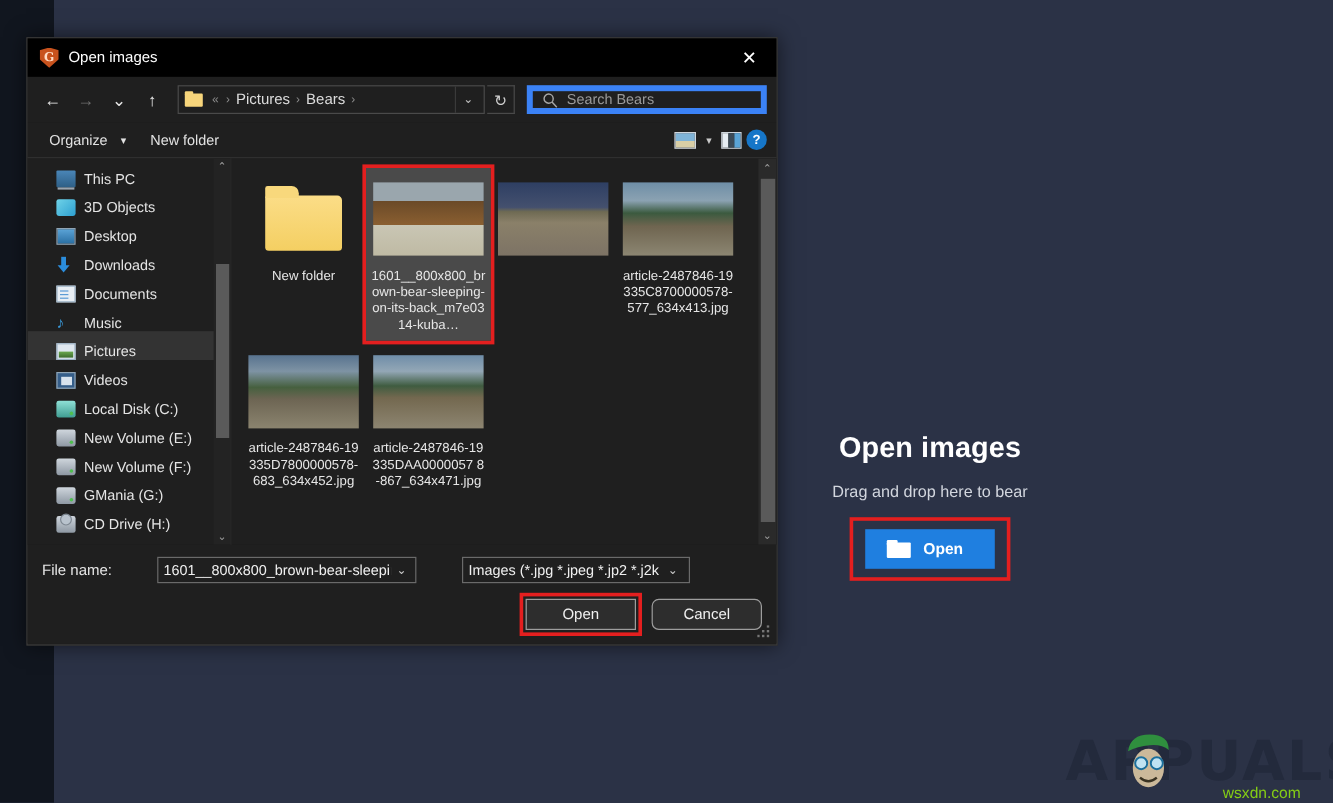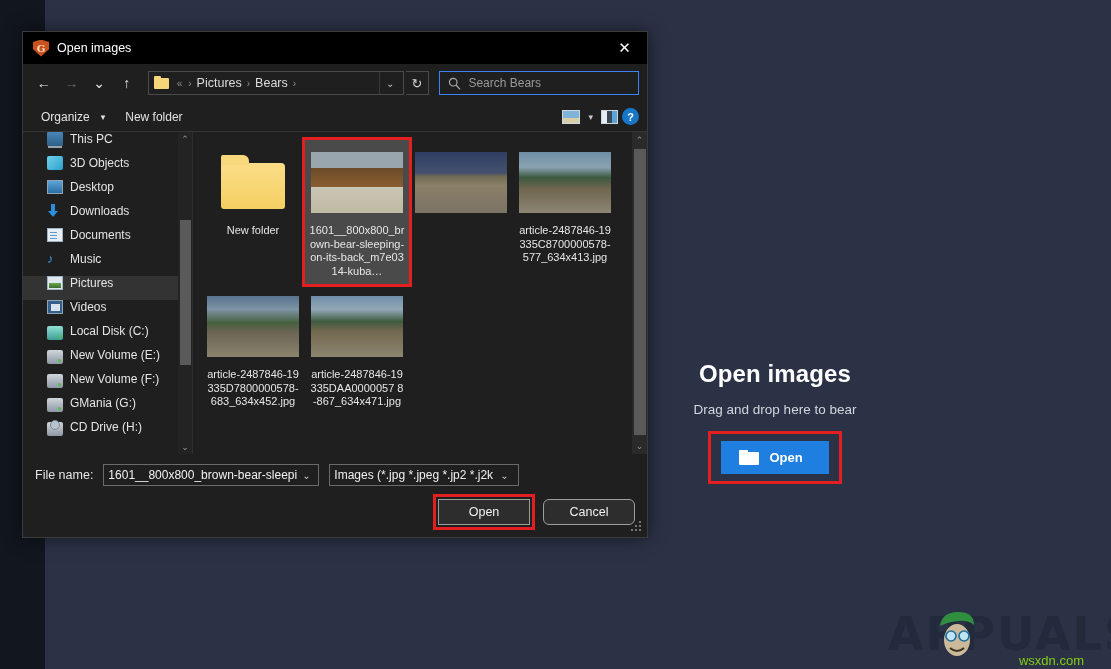--- a/index.html
+++ b/index.html
@@ -132,21 +132,21 @@
     font-size: 10px; cursor: pointer;
     border-left: 1px solid #3a3a3a; height: 100%;
     display:flex; align-items:center; justify-content:center;
   }
   #refresh-btn {
     width: 24px; height: 24px; border: 1px solid #4a4a4a; border-left: none;
     display: flex; align-items: center; justify-content: center;
     color: #cfcfcf; font-size: 13px; cursor: pointer;
   }
   #searchbox {
-    width: 202px; height: 24px; margin-left: 8px; border: 1px solid #3b82f6;
+    width: 202px; height: 24px; margin-left: 8px; border: 5px solid #3b82f6;
     display: flex; align-items: center; padding-left: 8px; gap: 7px;
   }
   #search-input {
     background: transparent; border: none; outline: none;
     color: #b9b9b9; font-size: 12px; width: 150px;
     font-family: "Liberation Sans", sans-serif;
   }
   #search-input::placeholder { color: #9a9a9a; }
 
   
@@ -172,21 +172,21 @@
   }
   .caret-sm { font-size: 9px; color: #c9c9c9; cursor: pointer; padding: 0 4px; }
 
   
   #body-split { display: flex; height: 322px; background: #1f1f1f; }
   #sidebar {
     width: 170px; background: #1f1f1f; position: relative;
     border-right: 1px solid #2e2e2e; overflow: hidden;
   }
   .side-item {
-    display: flex; align-items: flex-start; gap: 7px; height: 24px;
+    display: flex; align-items: flex-end; gap: 7px; height: 24px;
     padding-left: 24px; font-size: 12px; color: #e4e4e4; cursor: pointer;
     white-space: nowrap;
   }
   .side-item.selected { background: #333333; }
   .side-item .ic { width: 16px; height: 14px; flex: 0 0 auto; position: relative; }
 
   
   .ic-pc { background: linear-gradient(#4a86b8,#2e5f86); border-radius:1px; height:11px; box-shadow: 0 3px 0 -1px #9aa4ae; }
   .ic-3d { background: linear-gradient(135deg,#6fd3e8,#2d9fd0); border-radius:2px; height:13px; }
   .ic-desktop { background: linear-gradient(#5ba3d6,#2a6fa3); height:11px; border:1px solid #8fa4b5; }
@@ -263,21 +263,21 @@
     position: absolute; right: 0; top: 0; width: 15px; height: 322px;
     background: #2a2a2a; display: flex; flex-direction: column; align-items: center;
   }
   #file-scroll .arr { color: #9a9a9a; font-size: 9px; height: 16px; line-height: 16px; cursor: pointer; }
   #file-thumb { position: absolute; top: 17px; width: 12px; height: 286px; background: #5a5a5a; }
 
   
   #bottom {
     background: #1f1f1f; height: 82px; padding: 8px 12px 0 12px; position: relative;
   }
-  .row1 { display: flex; align-items: center; height: 26px; }
+  .row1 { display: flex; align-items: center; height: 26px; gap: 28px; }
   #fn-label { font-size: 12.5px; color: #e6e6e6; margin-right: 10px; }
   #fn-field {
     width: 216px; height: 22px; border: 1px solid #6a6a6a; background: #1f1f1f;
     display: flex; align-items: center; padding-left: 4px;
   }
   #fn-value {
     font-size: 12px; color: #f0f0f0; white-space: nowrap; overflow: hidden;
     width: 190px; background: transparent; border: none; outline: none;
     font-family: "Liberation Sans", sans-serif;
   }

